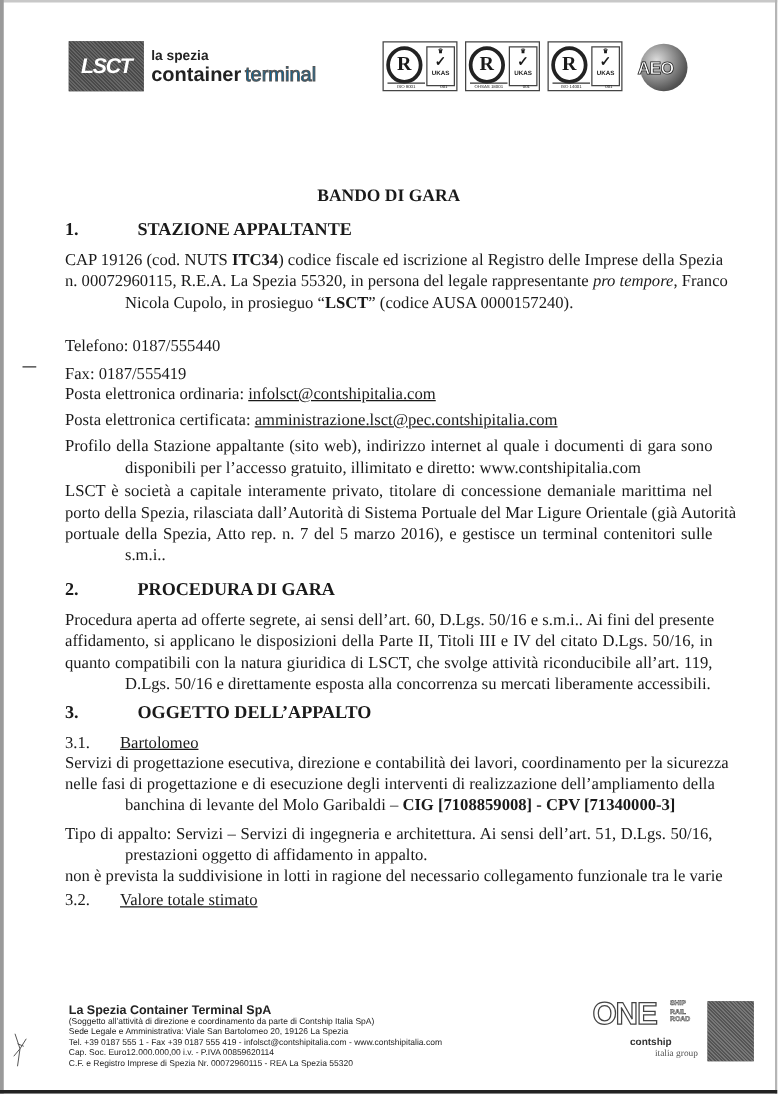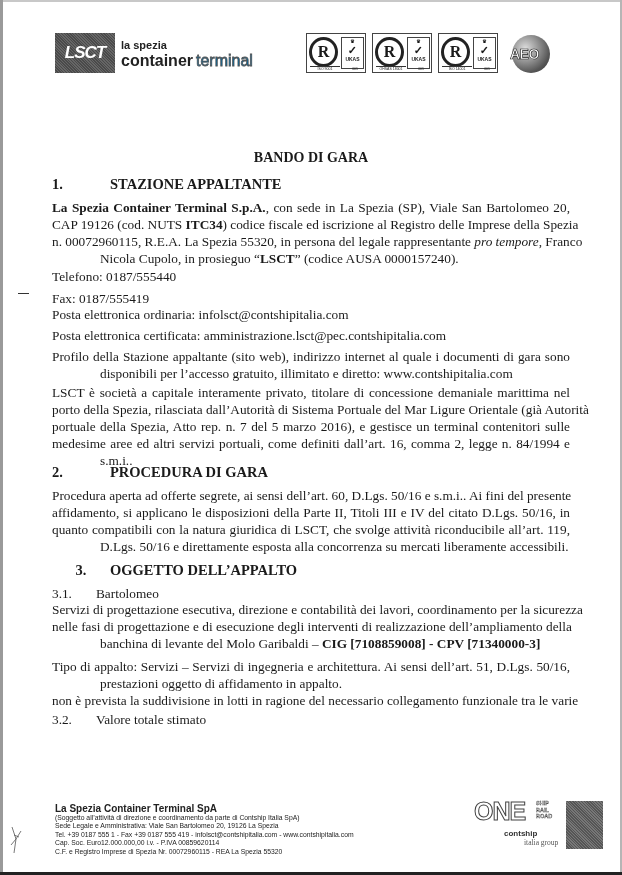--- a/index.html
+++ b/index.html
@@ -34,21 +34,21 @@
   .aeo .txt { position:absolute; left:2px; top:13px; font-family:"Liberation Sans", sans-serif; font-weight:bold; font-size:14px; color:#fff; -webkit-text-stroke:0.6px #111; letter-spacing:-0.5px; }
 
   
   .doc { position:absolute; left:52px; top:0; width:518px; font-size:13.3px; line-height:17px; }
   .title { position:absolute; left:0; width:518px; top:149px; text-align:center; font-weight:bold; font-size:14px; }
   .h { position:absolute; left:0; font-weight:bold; font-size:14.5px; }
   .h .n { display:inline-block; width:58px; }
   .p { position:absolute; left:0; width:518px; text-align:justify; }
   .line { display:block; text-align:justify; text-align-last:justify; height:17px; white-space:nowrap; }
   .line.last { text-align-last:left;margin-left:48px; }
-  .u { }
+  .u { text-decoration:underline; }
   .sub { position:absolute; left:0; }
   .sub .n { display:inline-block; width:44px; }
   .dash { position:absolute; left:18px; top:293px; width:11px; height:1px; background:#333; }
 
   
   .footer { position:absolute; left:55px; top:805px; font-family:"Liberation Sans", "DejaVu Sans", sans-serif; font-size:6.8px; line-height:8.6px; color:#222; }
   .footer .b { font-weight:bold; font-size:10px; }
   .sig { position:absolute; left:8px; top:825px; width:16px; height:30px; }
   .one { position:absolute; left:474px; top:797px; font-family:"Liberation Sans", sans-serif; font-weight:bold; font-size:25px; color:#fff; -webkit-text-stroke:1px #444; letter-spacing:-1px; }
   .one-side { position:absolute; left:536px; top:800px; font-family:"Liberation Sans", sans-serif; font-size:5.5px; line-height:6.5px; font-weight:bold; color:#fff; -webkit-text-stroke:0.4px #444; }
@@ -121,56 +121,54 @@
 
 <div class="dash"></div>
 
 <div class="doc">
   <div class="title">BANDO DI GARA</div>
 
   <div class="h" style="top:176px;">
     <span class="n">1.</span><span>STAZIONE APPALTANTE</span>
   </div>
   <div class="p" style="top:199px;">
-    <span class="line"><b>La Spezia Container Terminal S.p.A.</b><span>, con sede in La Spezia (SP), Viale San Bartolomeo 20,</span></span>
     <span class="line"><span>CAP 19126 (cod. NUTS </span><b>ITC34</b><span>) codice fiscale ed iscrizione al Registro delle Imprese della Spezia</span></span>
     <span class="line"><span>n. 00072960115, R.E.A. La Spezia 55320, in persona del legale rappresentante </span><i>pro tempore</i><span>, Franco</span></span>
     <span class="line last"><span>Nicola Cupolo, in prosieguo “</span><b>LSCT</b><span>” (codice AUSA 0000157240).</span></span>
   </div>
   <div class="p" style="top:268px;">Telefono: 0187/555440</div>
   <div class="p" style="top:290px;">Fax: 0187/555419</div>
   <div class="p" style="top:306px;">
     <span>Posta elettronica ordinaria: </span><span class="u">infolsct@contshipitalia.com</span>
   </div>
   <div class="p" style="top:327px;">
     <span>Posta elettronica certificata: </span><span class="u">amministrazione.lsct@pec.contshipitalia.com</span>
   </div>
   <div class="p" style="top:348px;">
     <span class="line">Profilo della Stazione appaltante (sito web), indirizzo internet al quale i documenti di gara sono</span>
     <span class="line last">disponibili per l’accesso gratuito, illimitato e diretto: www.contshipitalia.com</span>
   </div>
   <div class="p" style="top:384px;">
     <span class="line">LSCT è società a capitale interamente privato, titolare di concessione demaniale marittima nel</span>
     <span class="line">porto della Spezia, rilasciata dall’Autorità di Sistema Portuale del Mar Ligure Orientale (già Autorità</span>
     <span class="line">portuale della Spezia, Atto rep. n. 7 del 5 marzo 2016), e gestisce un terminal contenitori sulle</span>
-    <span class="line">medesime aree ed altri servizi portuali, come definiti dall’art. 16, comma 2, legge n. 84/1994 e</span>
     <span class="line last">s.m.i..</span>
   </div>
 
   <div class="h" style="top:464px;">
     <span class="n">2.</span><span>PROCEDURA DI GARA</span>
   </div>
   <div class="p" style="top:487px;">
     <span class="line">Procedura aperta ad offerte segrete, ai sensi dell’art. 60, D.Lgs. 50/16 e s.m.i.. Ai fini del presente</span>
     <span class="line">affidamento, si applicano le disposizioni della Parte II, Titoli III e IV del citato D.Lgs. 50/16, in</span>
     <span class="line">quanto compatibili con la natura giuridica di LSCT, che svolge attività riconducibile all’art. 119,</span>
     <span class="line last">D.Lgs. 50/16 e direttamente esposta alla concorrenza su mercati liberamente accessibili.</span>
   </div>
 
-  <div class="h" style="top:562px;text-align:center;">
+  <div class="h" style="top:562px;">
     <span class="n">3.</span><span>OGGETTO DELL’APPALTO</span>
   </div>
   <div class="sub" style="top:585px;">
     <span class="n">3.1.</span><span class="u">Bartolomeo</span>
   </div>
   <div class="p" style="top:601px;">
     <span class="line">Servizi di progettazione esecutiva, direzione e contabilità dei lavori, coordinamento per la sicurezza</span>
     <span class="line">nelle fasi di progettazione e di esecuzione degli interventi di realizzazione dell’ampliamento della</span>
     <span class="line last"><span>banchina di levante del Molo Garibaldi – </span><b>CIG [7108859008] - CPV [71340000-3]</b></span>
   </div>

